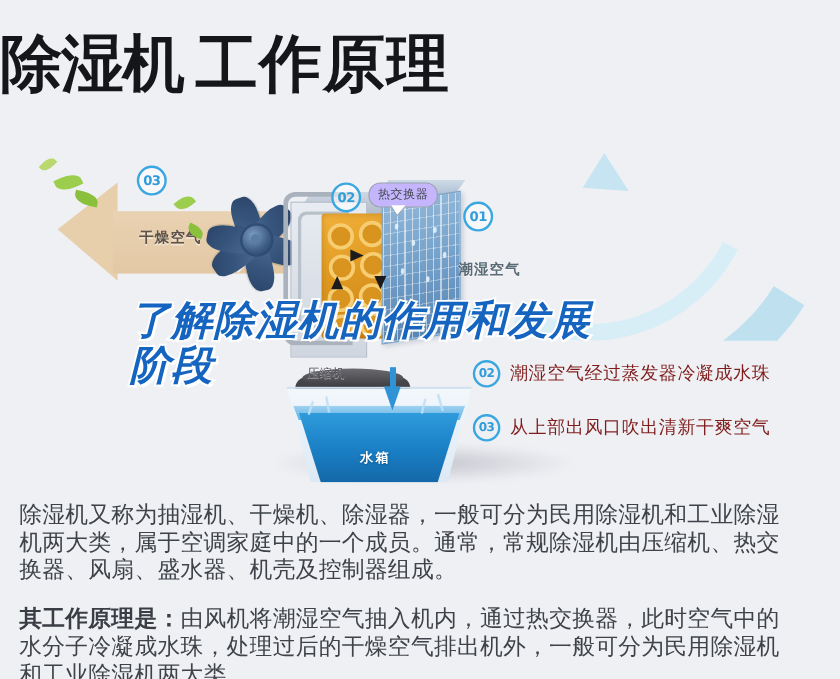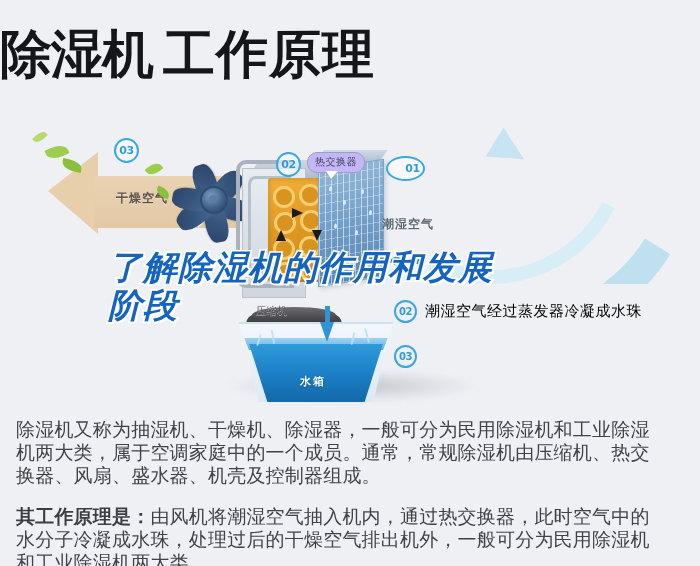--- a/index.html
+++ b/index.html
@@ -269,40 +269,40 @@
   .badge{
     position:absolute;
     width:21px;height:21px;border-radius:50%;
     border:2px solid #3aa7e0;
     color:#2f9ddb;
     font-size:11px;font-weight:bold;
     display:flex;align-items:center;justify-content:center;
     background:rgba(255,255,255,.55);
     letter-spacing:-.5px;
   }
-  .badge.b01{left:386px;top:48px;padding-left:14px;}
+  .badge.b01{left:386px;top:60px;}
   .badge.b02{left:276px;top:44px;}
   .badge.b03{left:114px;top:30px;}
 
   .flowlbl{
     position:absolute;font-size:12px;letter-spacing:1px;font-weight:bold;
   }
   .flowlbl.humid{left:382px;top:108px;color:#5a6b76;text-shadow:0 1px 0 rgba(255,255,255,.55);}
 
   
   .steps{position:absolute;left:394px;top:192px;width:300px;}
   .step{display:flex;align-items:center;margin-bottom:22px;}
   .step .num{
     width:19px;height:19px;min-width:19px;border-radius:50%;
     border:2px solid #3aa7e0;color:#2f9ddb;
     font-size:10px;font-weight:bold;
     display:flex;align-items:center;justify-content:center;
     letter-spacing:-.5px;margin-right:8px;
   }
-  .step .txt{font-size:15px;color:#000000;letter-spacing:.5px;white-space:nowrap;}
+  .step .txt{font-size:15px;color:#7f1d1d;letter-spacing:.5px;white-space:nowrap;}
 
   
   .watermark{
     position:absolute;left:108px;top:248px;width:520px;
     z-index:40;
     pointer-events:none;
   }
   .watermark .wline{
     font-size:34px;line-height:38px;
     font-weight:bold;font-style:italic;
@@ -426,20 +426,21 @@
     <div class="badge b03">03</div>
     <div class="flowlbl humid">潮湿空气</div>
 
     <div class="steps">
       <div class="step">
         <div class="num">02</div>
         <div class="txt">潮湿空气经过蒸发器冷凝成水珠</div>
       </div>
       <div class="step">
         <div class="num">03</div>
+        <div class="txt">从上部出风口吹出清新干爽空气</div>
       </div>
     </div>
   </div>
 
   <div class="watermark">
     <div class="wline">了解除湿机的作用和发展</div>
     <div class="wline">阶段</div>
   </div>
 
   <div class="body-copy">

